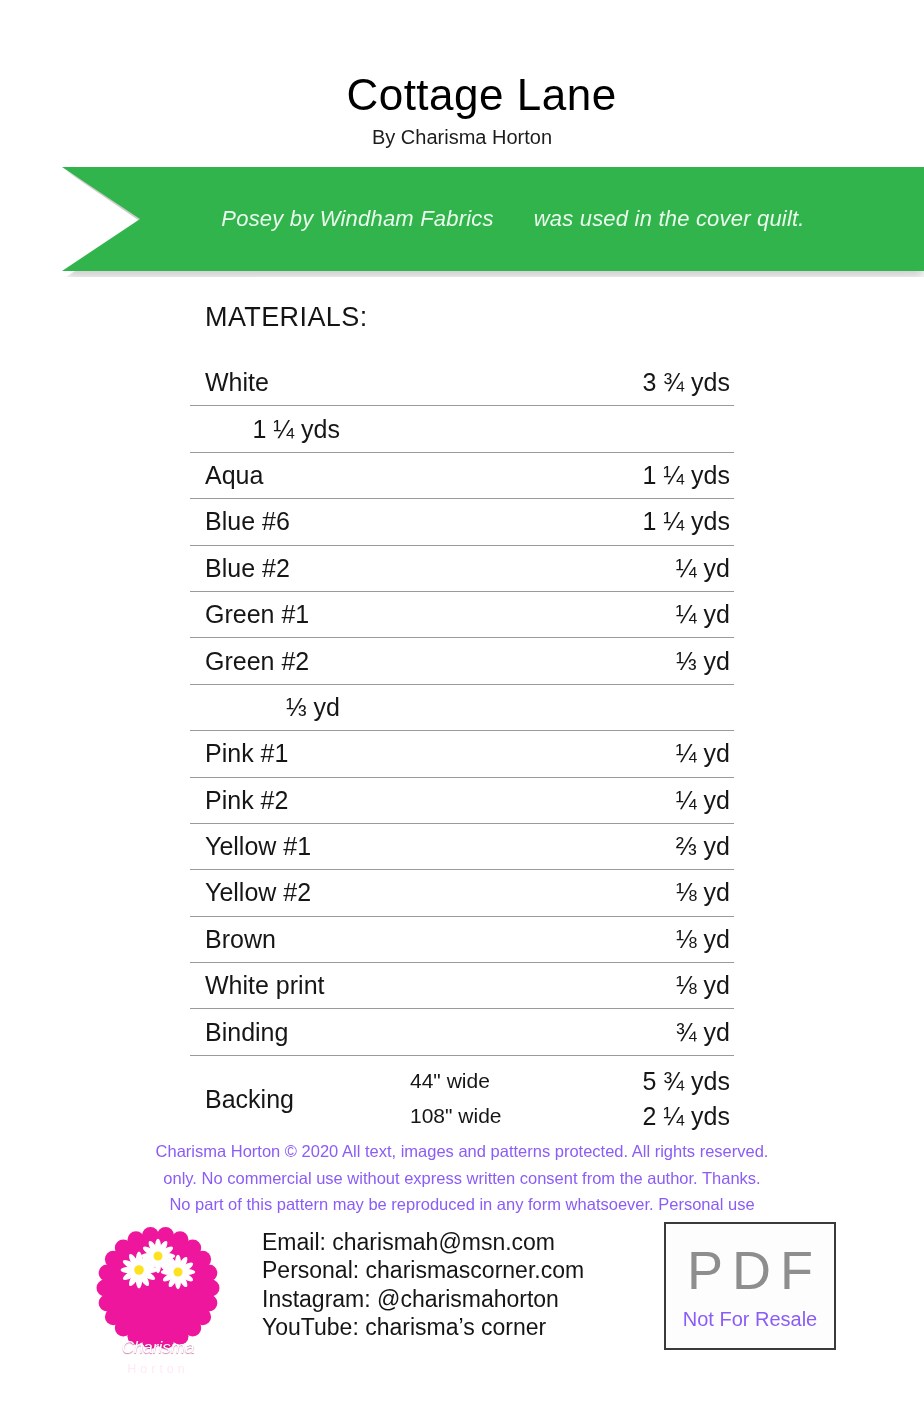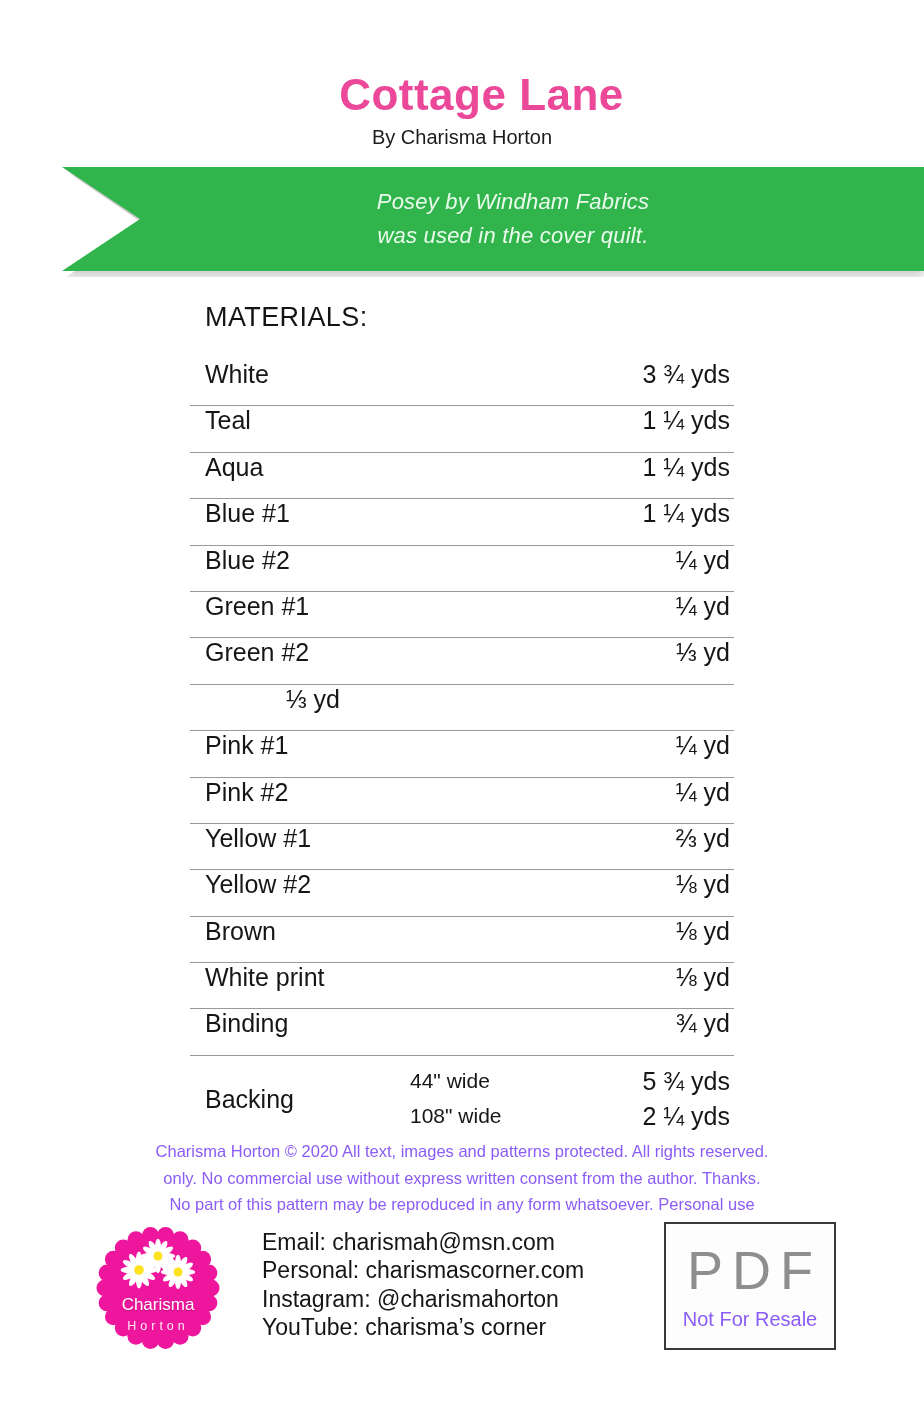--- a/index.html
+++ b/index.html
@@ -16,24 +16,24 @@
     overflow: hidden;
   }
 
   
   .header {
     text-align: center;
     padding-top: 72px;
   }
   .doc-title {
     font-size: 44px;
-    font-weight: 700;
+    font-weight: 400;
     letter-spacing: 0.5px;
     line-height: 1.05;
-    color: #ec4899;
+    color: #000000;
     padding-left: 39px;
   }
   .doc-subtitle {
     font-size: 20px;
     font-weight: 400;
     margin-top: 8px;
     color: #1c1c1c;
   }
 
   
@@ -57,21 +57,21 @@
   }
   .banner {
     position: absolute;
     left: 62px;
     top: 4px;
     width: 862px;
     height: 104px;
     background: #31b44b;
     clip-path: polygon(0% 0%, 100% 0%, 100% 100%, 0% 100%, 9.05% 50%);
     display: flex;
-    flex-direction: column;
+    flex-direction: row;
     align-items: center;
     justify-content: center;
   }
   .banner-line {
     color: #eafbee;
     font-size: 22px;
     font-style: italic;
     line-height: 1.55;
     letter-spacing: 0.2px;
     text-align: center;
@@ -91,20 +91,21 @@
     position: absolute;
     left: 190px;
     top: 360px;
     width: 544px;
   }
   .mrow {
     position: relative;
     height: 45.4px;
     border-bottom: 1.6px solid #9a9a9a;
     display: flex;
+    align-items: center;
   }
   .mrow:first-child {
     border-top: none;
   }
   .mlabel {
     font-size: 25px;
     color: #161616;
     padding-left: 15px;
     flex: 1 1 auto;
     white-space: nowrap;
@@ -174,23 +175,25 @@
   .logo-text {
     position: absolute;
     left: 0;
     top: 74px;
     width: 132px;
     text-align: center;
     pointer-events: none;
   }
   .logo-name {
     font-size: 17px;
+    font-style: italic;
     color: #ffffff;
     line-height: 1;
     text-shadow: 0 1px 1px rgba(150,0,95,.5);
+    margin-top: 43px;
   }
   .logo-surname {
     font-size: 12.5px;
     color: #ffe9f6;
     letter-spacing: 4px;
     margin-top: 7px;
     line-height: 1;
   }
 
   
@@ -252,29 +255,28 @@
 
 <div class="materials-heading">MATERIALS:</div>
 
 <div class="materials-table">
 
   <div class="mrow">
     <span class="mlabel">White</span>
     <span class="mqty">3 ¾ yds</span>
   </div>
   <div class="mrow">
-    <span class="mlabel">Teal</span>
     <span class="mqty">1 ¼ yds</span>
   </div>
   <div class="mrow">
     <span class="mlabel">Aqua</span>
     <span class="mqty">1 ¼ yds</span>
   </div>
   <div class="mrow">
-    <span class="mlabel">Blue #1</span>
+    <span class="mlabel">Blue #6</span>
     <span class="mqty">1 ¼ yds</span>
   </div>
   <div class="mrow">
     <span class="mlabel">Blue #2</span>
     <span class="mqty">¼ yd</span>
   </div>
   <div class="mrow">
     <span class="mlabel">Green #1</span>
     <span class="mqty">¼ yd</span>
   </div>

